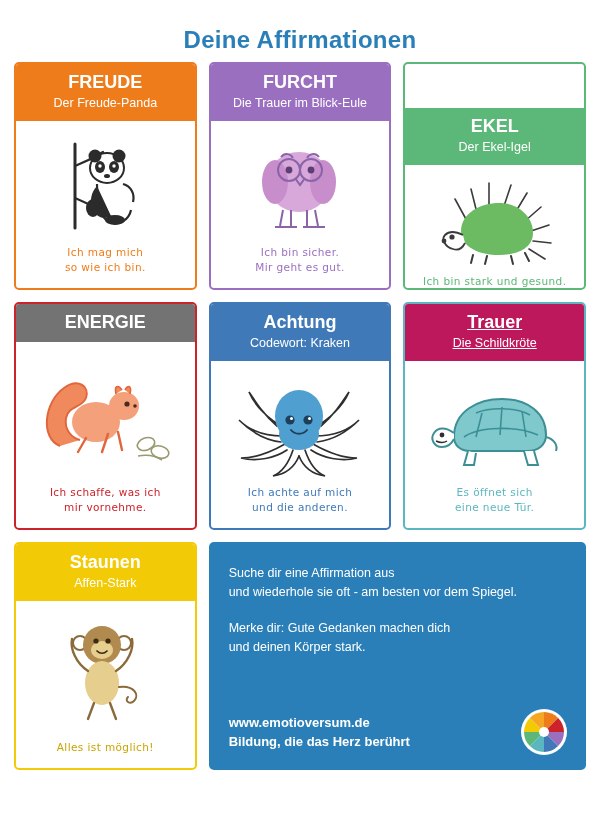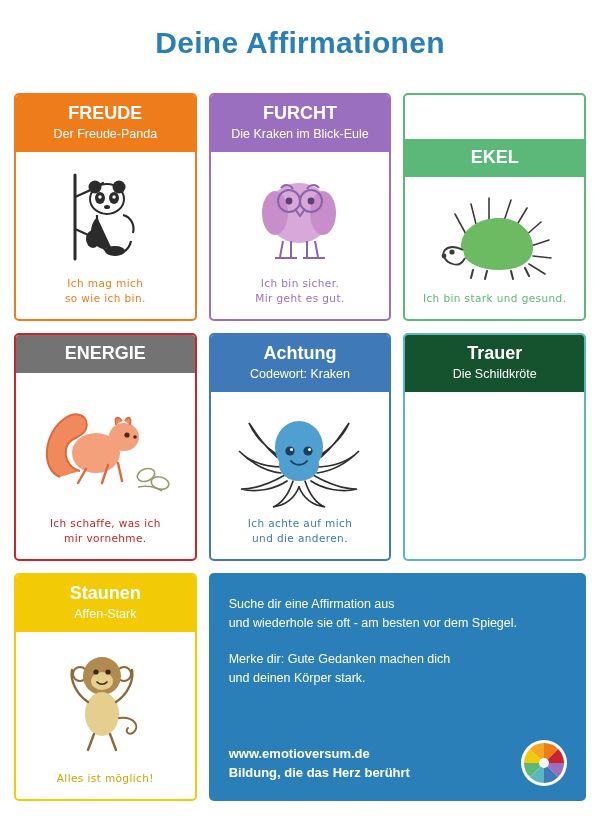--- a/index.html
+++ b/index.html
@@ -15,26 +15,26 @@
   }
   .page {
     position: relative;
     width: 600px;
     height: 822px;
     box-sizing: border-box;
     padding: 0 14px;
   }
   .page-title {
     text-align: center;
-    font-size: 30px;
+    font-size: 24px;
     font-weight: bold;
     color: #2a7fb8;
     letter-spacing: 0.3px;
     padding-top: 26px;
-    padding-bottom: 33px;
+    padding-bottom: 8px;
   }
   .grid {
     display: grid;
     grid-template-columns: 1fr 1fr 1fr;
     gap: 12px 12px;
   }
   .card {
     position: relative;
     border-radius: 5px;
     overflow: hidden;
@@ -158,21 +158,21 @@
             <ellipse cx="48" cy="76" rx="7" ry="9" fill="#2b2b2b"></ellipse>
           </svg>
         </div>
         <div class="affirm" style="color: rgb(239, 124, 26);">Ich mag mich<br>so wie ich bin.</div>
       </div>
     </div>
 
     <div class="card" id="c1" style="border-color: rgb(155, 111, 192);">
       <div class="card-header" style="background: rgb(155, 111, 192);">
         <div class="card-title">FURCHT</div>
-        <div class="card-sub">Die Kraken im Blick-Eule</div>
+        <div class="card-sub">Die Trauer im Blick-Eule</div>
       </div>
       <div class="card-body">
         <div class="art">
           <svg width="125" height="110" viewBox="0 0 125 110">
             <ellipse cx="62" cy="52" rx="32" ry="30" fill="#d9a8db"></ellipse>
             <ellipse cx="38" cy="52" rx="13" ry="22" fill="#c88ecb"></ellipse>
             <ellipse cx="86" cy="52" rx="13" ry="22" fill="#c88ecb"></ellipse>
             <circle cx="52" cy="40" r="11" fill="none" stroke="#8a63a8" stroke-width="2"></circle>
             <circle cx="74" cy="40" r="11" fill="none" stroke="#8a63a8" stroke-width="2"></circle>
             <circle cx="52" cy="40" r="3.4" fill="#5d3f75"></circle>
@@ -184,20 +184,21 @@
             <path d="M38 97 L60 97 M66 97 L88 97" stroke="#8a63a8" stroke-width="2.2" fill="none"></path>
           </svg>
         </div>
         <div class="affirm" style="color: rgb(155, 111, 192);">Ich bin sicher.<br>Mir geht es gut.</div>
       </div>
     </div>
 
     <div class="card" id="c2" style="border-color: rgb(92, 184, 120);">
       <div class="card-header" style="background: rgb(92, 184, 120); margin-top: 44px;">
         <div class="card-title">EKEL</div>
+        <div class="card-sub">Der Ekel-Igel</div>
       </div>
       <div class="card-body">
         <div class="art">
           <svg width="140" height="105" viewBox="0 0 140 105">
             <g stroke="#3b3b3b" stroke-width="1.6" stroke-linecap="round">
               <path d="M42 52 L30 30 M52 44 L46 20 M64 40 L64 14 M78 40 L86 16 M90 44 L102 24 M100 52 L116 38 M106 62 L124 56 M108 72 L126 74 M104 80 L120 90"></path>
             </g>
             <path d="M36 62 C36 44 56 34 74 34 C94 34 108 48 108 64 C108 78 94 86 74 86 C54 86 36 78 36 62 Z" fill="#6cbb63"></path>
             <path d="M38 66 C30 62 24 62 20 66 C16 70 20 78 28 80 C34 82 38 78 40 74" fill="#fff" stroke="#3b3b3b" stroke-width="1.8"></path>
             <circle cx="27" cy="68" r="2.6" fill="#3b3b3b"></circle>
@@ -261,23 +262,42 @@
             <circle cx="66.5" cy="48.5" r="1.5" fill="#fff"></circle>
             <circle cx="84.5" cy="48.5" r="1.5" fill="#fff"></circle>
             <path d="M66 60 C70 65 78 65 82 60" fill="none" stroke="#1d3f5c" stroke-width="2" stroke-linecap="round"></path>
           </svg>
         </div>
         <div class="affirm" style="color: rgb(63, 121, 184);">Ich achte auf mich<br>und die anderen.</div>
       </div>
     </div>
 
     <div class="card" id="c5" style="border-color: rgb(91, 183, 191);">
-      <div class="card-header" style="background: #14532d;">
+      <div class="card-header" style="background: #be185d; text-decoration: underline;">
         <div class="card-title">Trauer</div>
         <div class="card-sub">Die Schildkröte</div>
+      </div>
+      <div class="card-body">
+        <div class="art">
+          <svg width="150" height="100" viewBox="0 0 150 100">
+            <path d="M34 62 C34 36 58 24 82 24 C108 24 126 38 126 60 C126 70 118 76 108 76 L50 76 C40 76 34 70 34 62 Z" fill="#7fc8cc" stroke="#3d8f96" stroke-width="2"></path>
+            <g fill="none" stroke="#3d8f96" stroke-width="1.6">
+              <path d="M44 62 C58 52 96 50 118 60"></path>
+              <path d="M56 38 C70 32 96 32 110 40"></path>
+              <path d="M62 38 L56 62 M82 32 L80 60 M102 36 L106 62"></path>
+            </g>
+            <path d="M34 58 C26 52 18 52 14 58 C10 64 14 72 22 72 C28 72 32 68 34 64" fill="#fff" stroke="#3d8f96" stroke-width="2"></path>
+            <circle cx="22" cy="60" r="2.4" fill="#2f2f2f"></circle>
+            <path d="M16 66 C20 68 24 68 27 66" fill="none" stroke="#2f2f2f" stroke-width="1.4"></path>
+            <path d="M48 76 L44 90 L54 90 L56 78" fill="#fff" stroke="#3d8f96" stroke-width="2"></path>
+            <path d="M104 76 L108 90 L118 90 L114 76" fill="#fff" stroke="#3d8f96" stroke-width="2"></path>
+            <path d="M126 62 C134 64 138 70 136 76" fill="none" stroke="#3d8f96" stroke-width="2"></path>
+          </svg>
+        </div>
+        <div class="affirm" style="color: rgb(91, 183, 191);">Es öffnet sich<br>eine neue Tür.</div>
       </div>
     </div>
 
     <div class="card" id="c6" style="border-color: rgb(242, 203, 6);">
       <div class="card-header" style="background: rgb(242, 203, 6);">
         <div class="card-title">Staunen</div>
         <div class="card-sub">Affen-Stark</div>
       </div>
       <div class="card-body">
         <div class="art">

